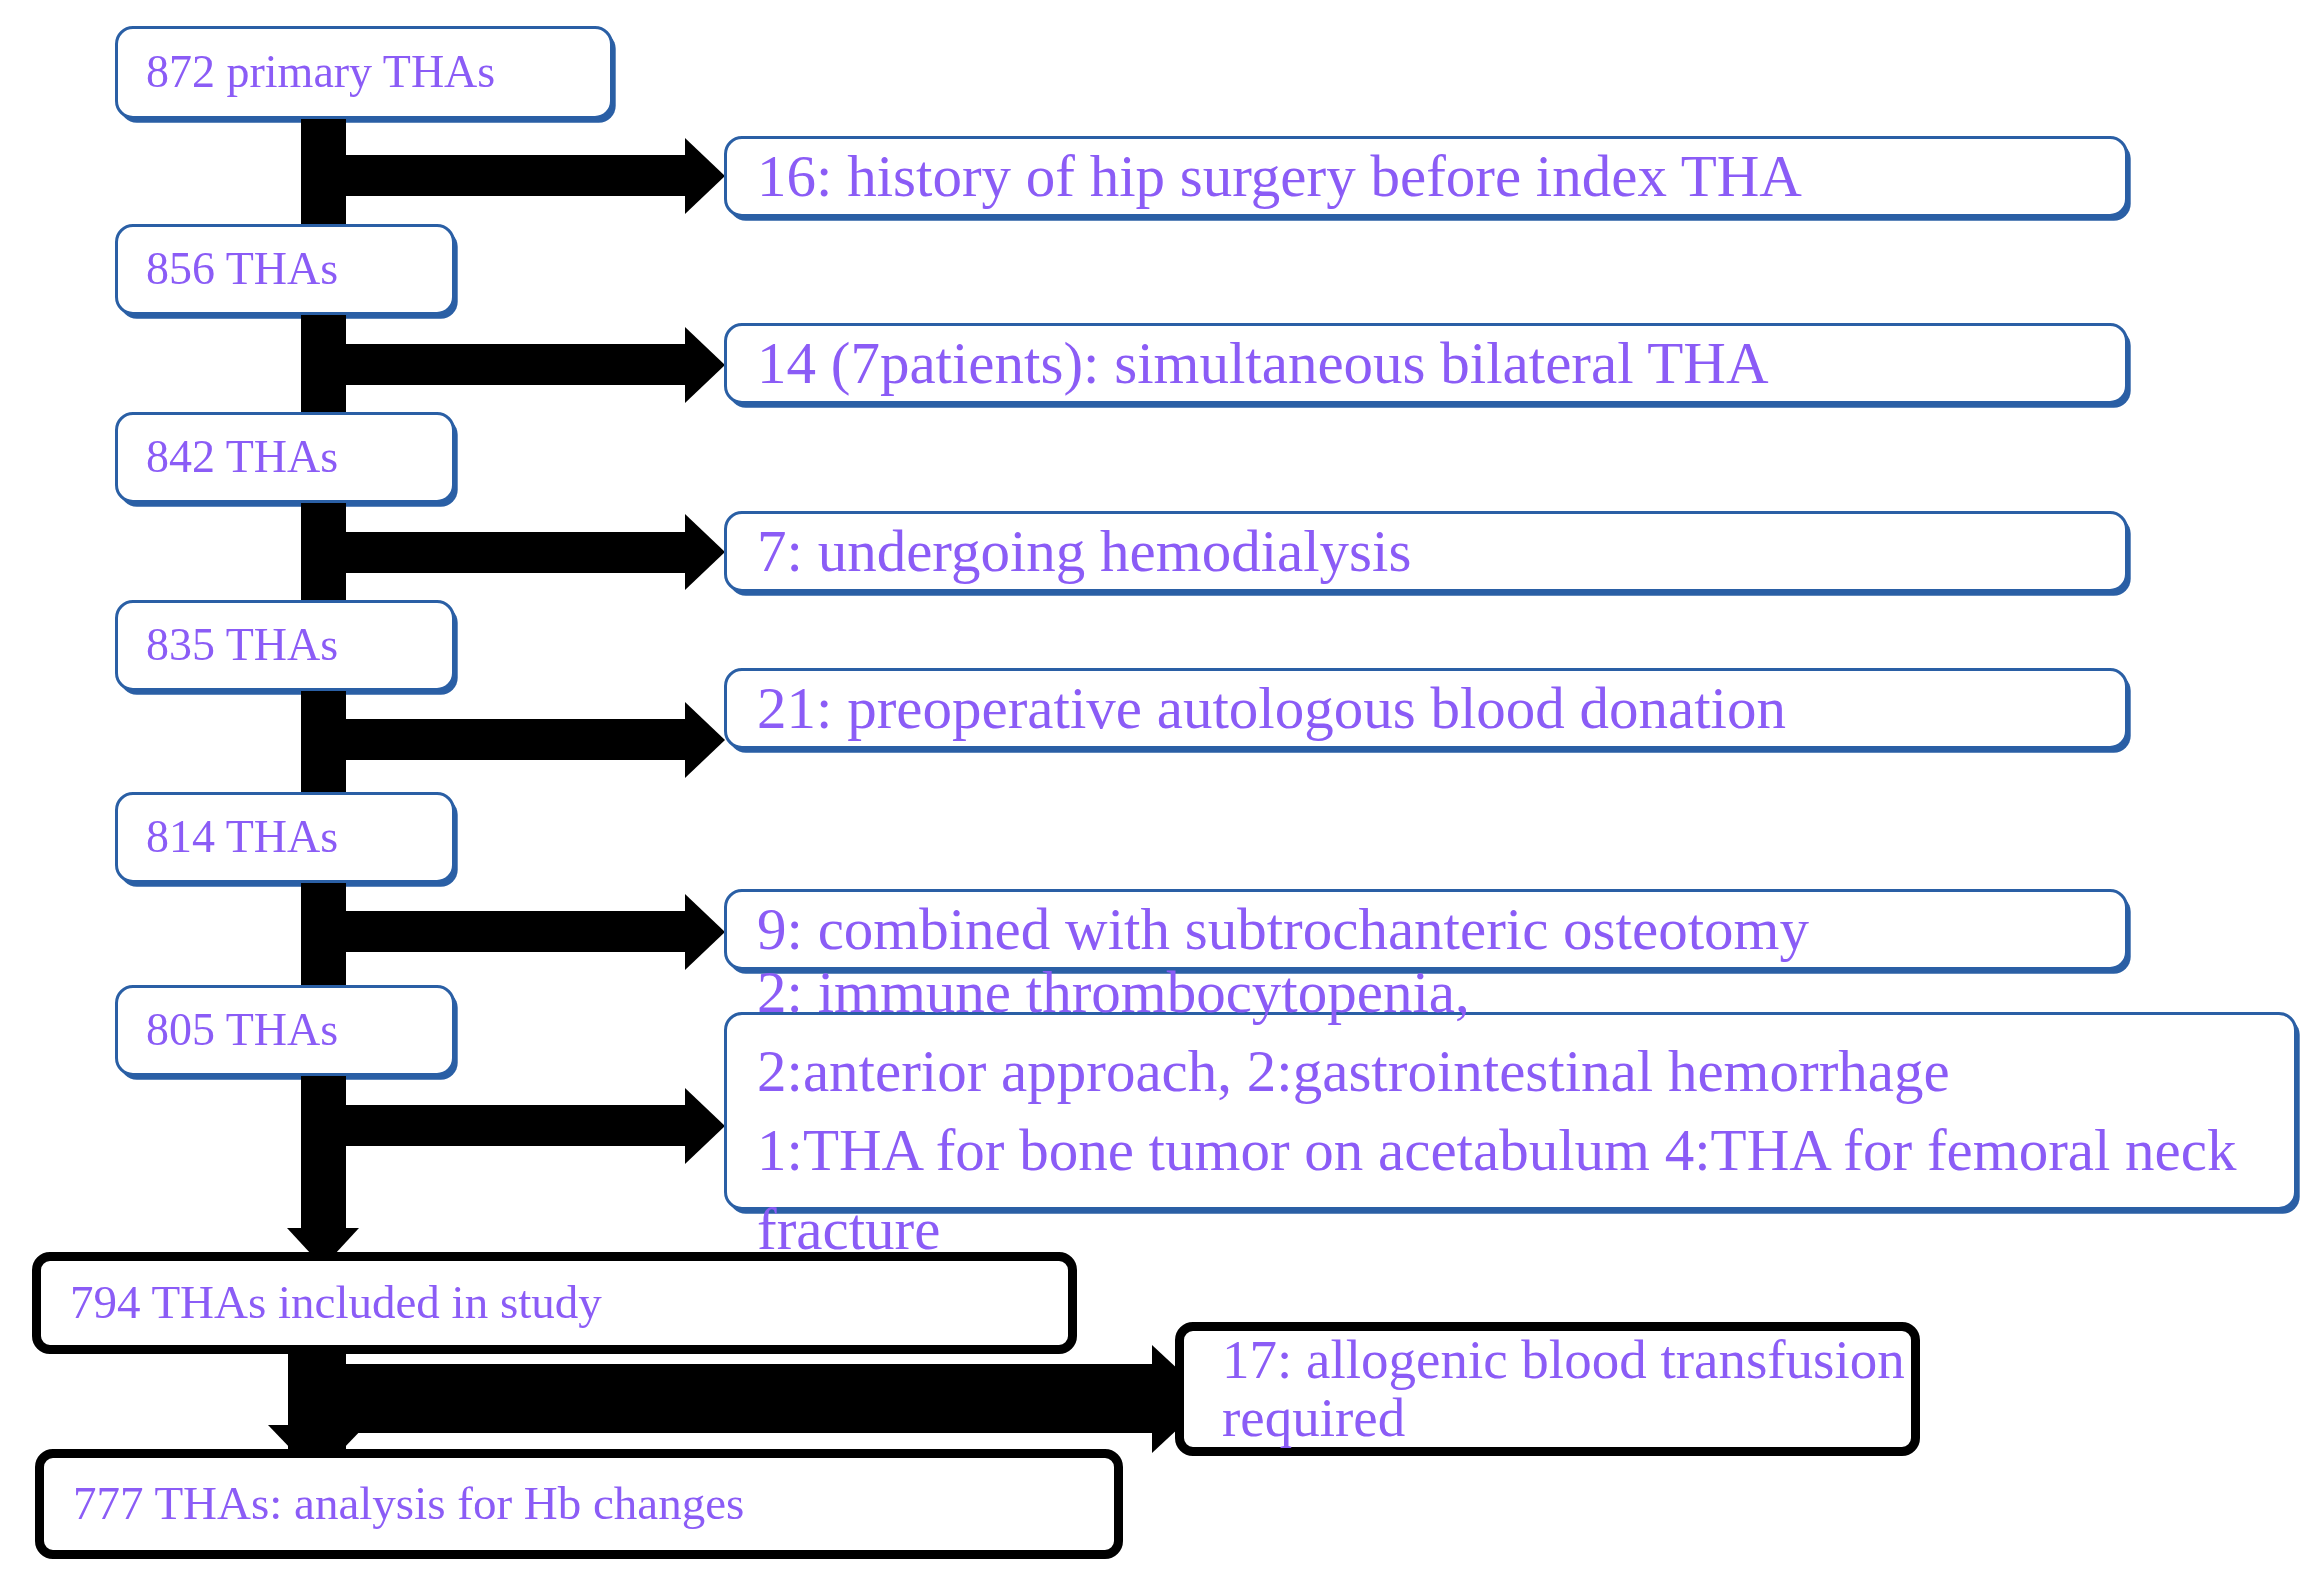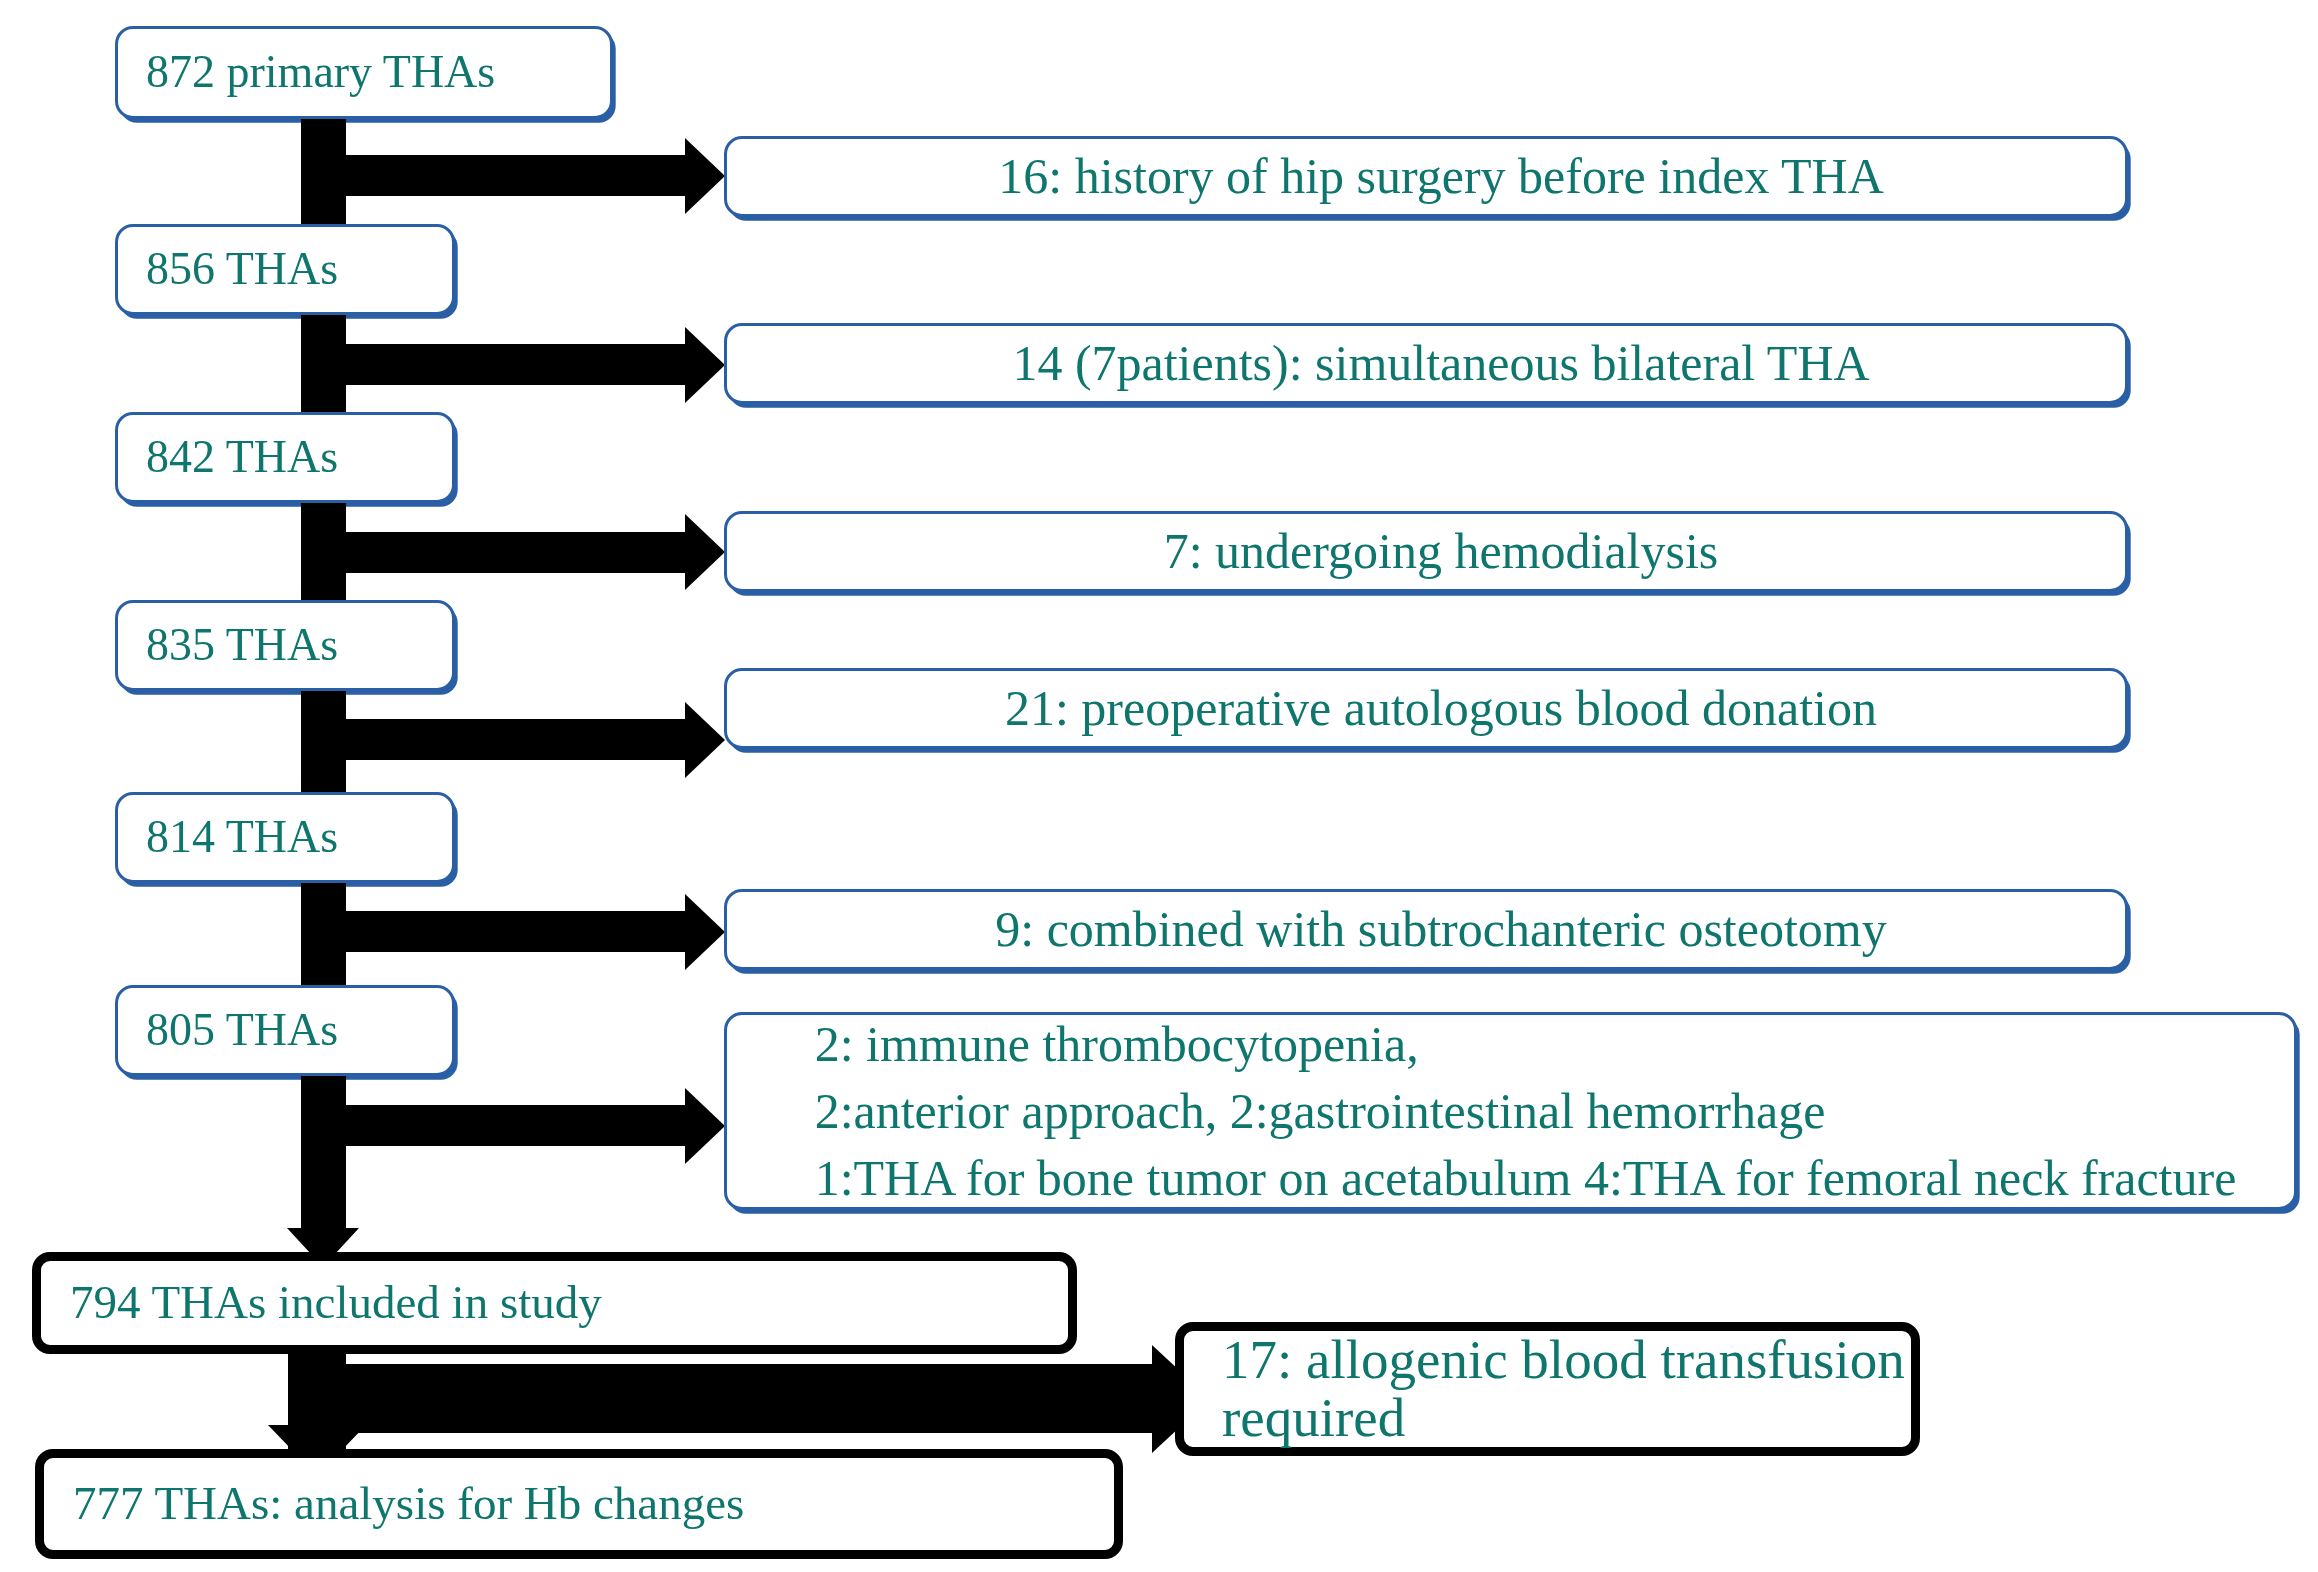--- a/index.html
+++ b/index.html
@@ -16,21 +16,21 @@
     overflow: hidden;
   }
 
   
   .box {
     position: absolute;
     box-sizing: border-box;
     background: #ffffff;
     display: flex;
     align-items: center;
-    color: #0f766e;
+    color: #8b5cf6;
   }
   .box .txt {
     display: block;
     white-space: pre-line;
   }
 
   
   .box.blue {
     border: 3.2px solid #2A5FA5;
     border-radius: 18px;
@@ -44,23 +44,23 @@
 
   
   .flow-box {
     justify-content: flex-start;
     padding-left: 28px;
     font-size: 46px;
     line-height: 1.05;
   }
   
   .excl-box {
-    justify-content: center;
+    justify-content: flex-start;
     padding-left: 30px;
-    font-size: 50px;
+    font-size: 59px;
     line-height: 1.34;
   }
   
   .final-box {
     justify-content: flex-start;
     padding-left: 29px;
     font-size: 47px;
     line-height: 1.05;
   }
 

